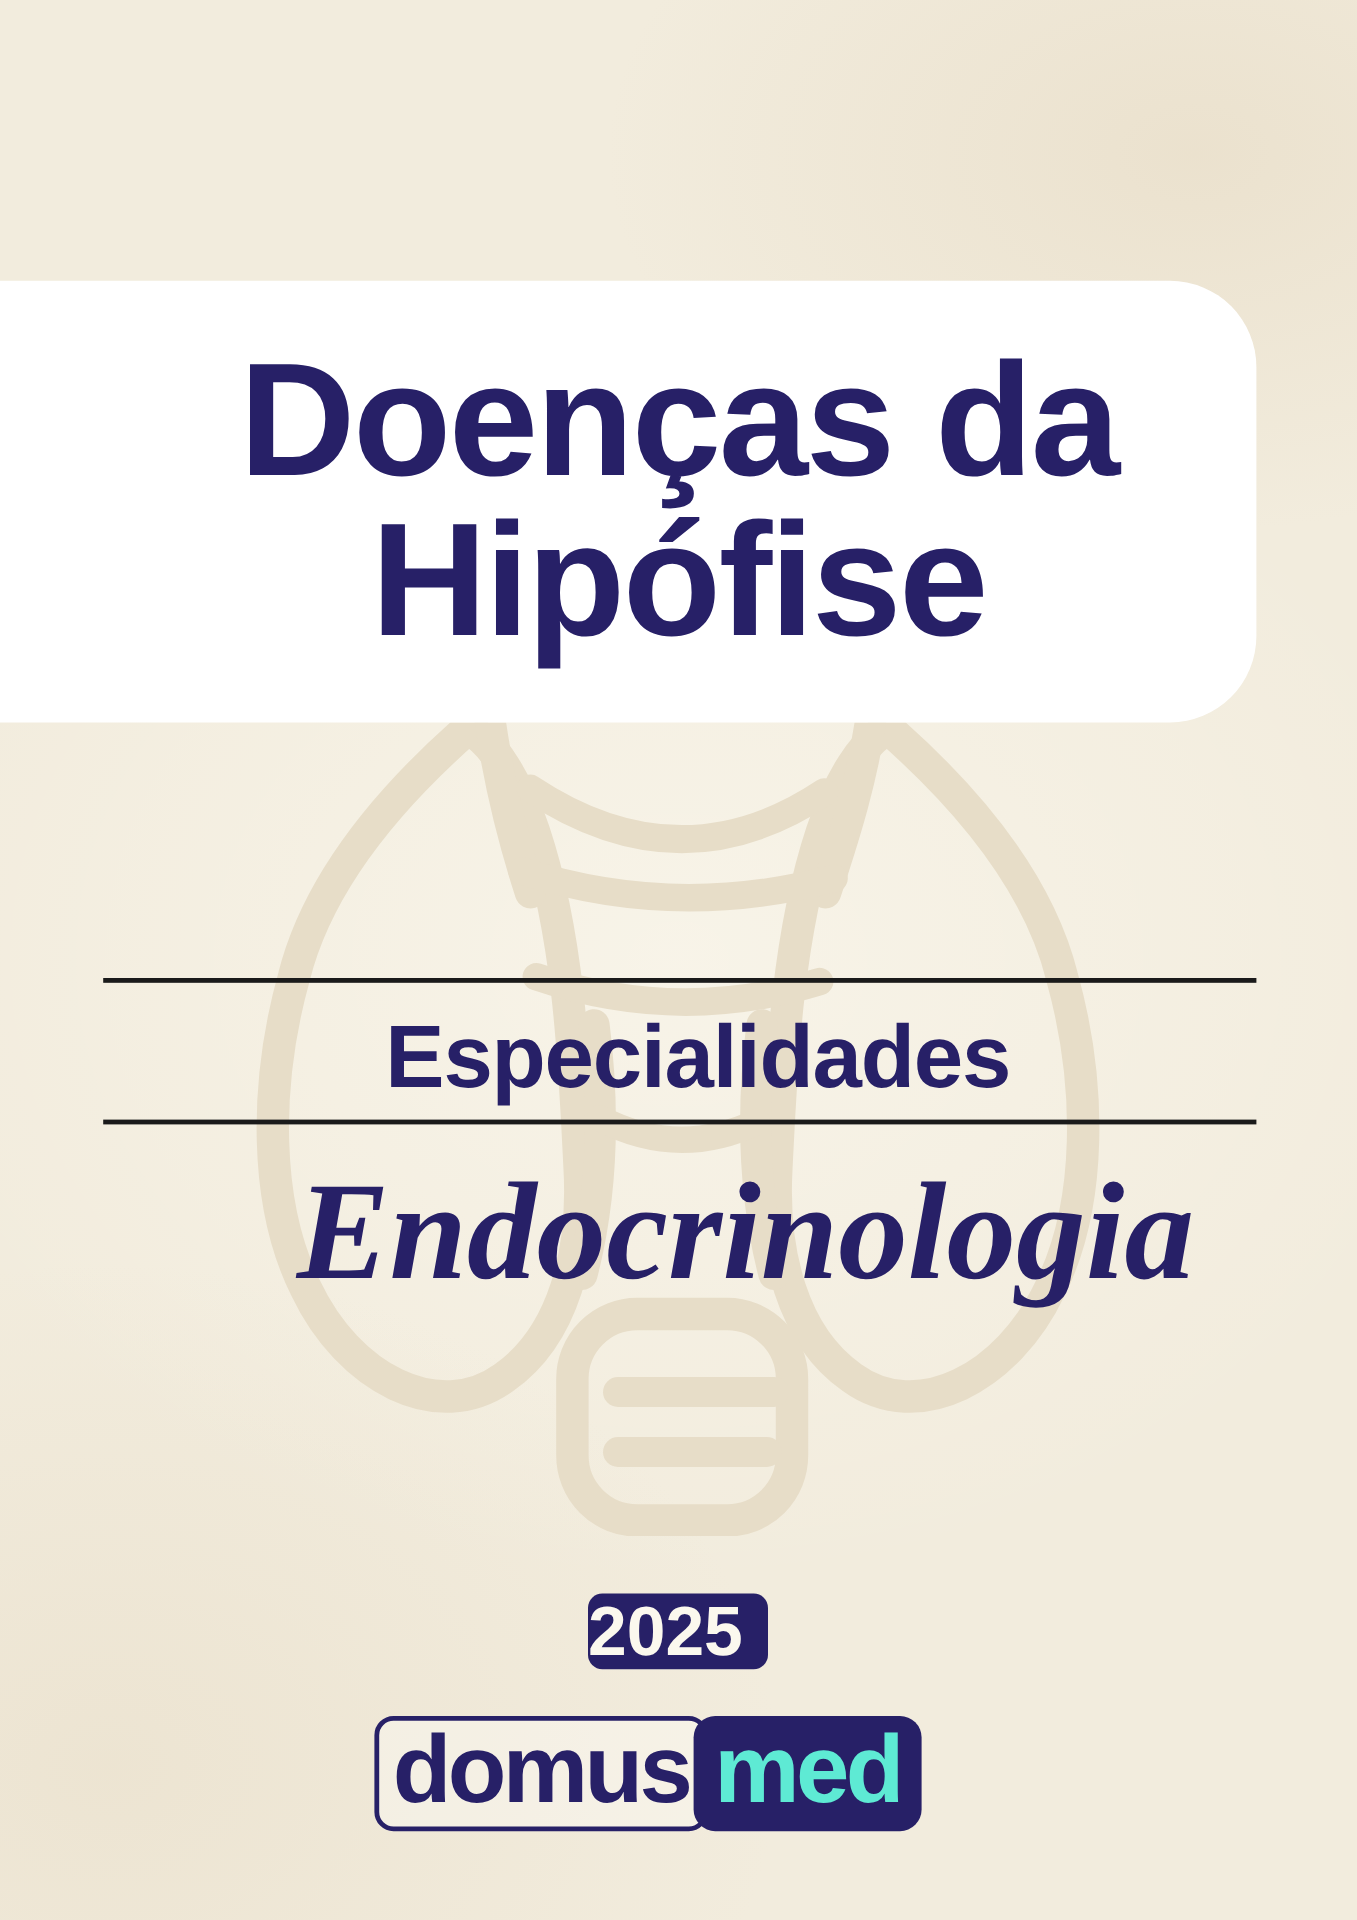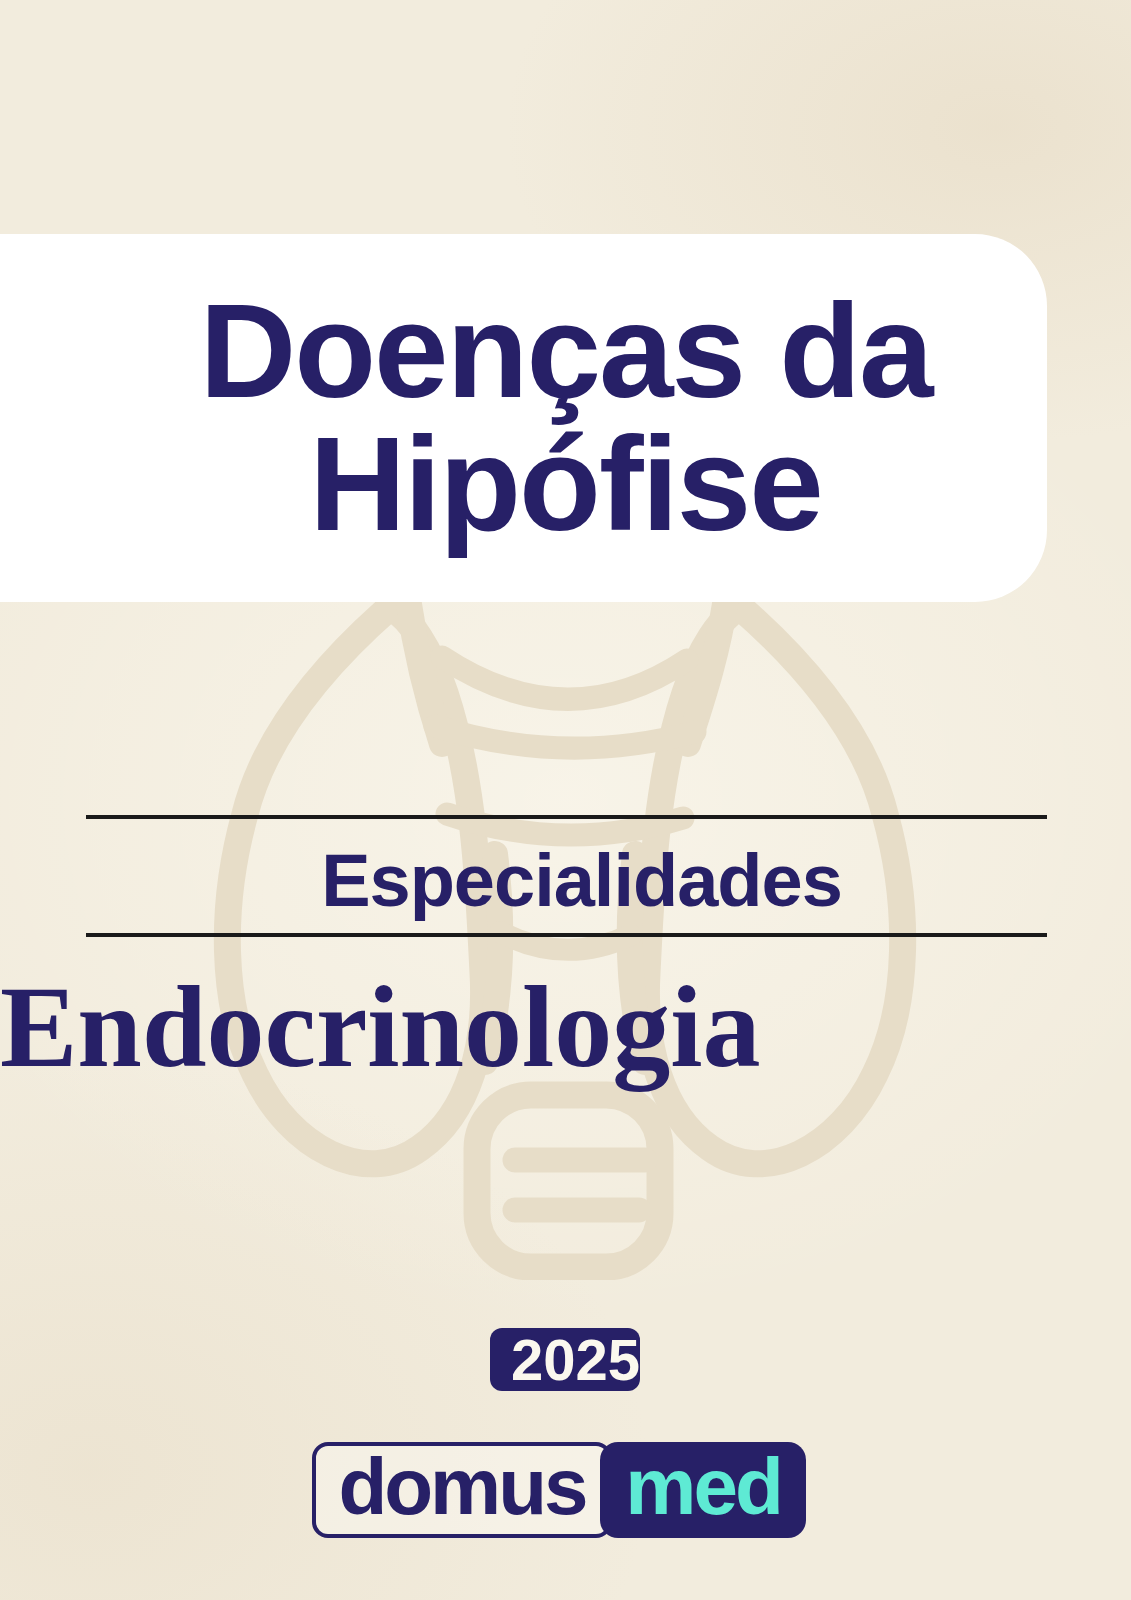--- a/index.html
+++ b/index.html
@@ -77,57 +77,57 @@
     font-weight: 800;
     letter-spacing: -1px;
     color: #272067;
   }
 
   .specialty {
     position: absolute;
     left: 0;
     top: 955px;
     width: 995px;
-    text-align: left;
+    text-align: right;
     font-family: "Liberation Serif", "DejaVu Serif", serif;
+    font-style: italic;
     font-weight: 600;
     font-size: 116px;
     line-height: 1.25;
     color: #272067;
   }
 
   
   .year-badge {
     position: absolute;
     left: 490px;
     top: 1328px;
     width: 150px;
     height: 63px;
     background: #272067;
     border-radius: 12px;
     display: flex;
     align-items: center;
-    justify-content: flex-end;
+    justify-content: flex-start;
   }
   .year-badge span {
     font-size: 58px;
     font-weight: 800;
     letter-spacing: 0px;
     color: #fbf8ee;
   }
 
   
   .brand {
     position: absolute;
     left: 312px;
     top: 1430px;
-    width: 494px;
+    width: 456px;
     height: 96px;
     display: flex;
-    margin-top: 12px;
   }
   .brand-left {
     position: relative;
     width: 300px;
     height: 96px;
     border: 4px solid #272067;
     border-radius: 16px;
     background: rgba(255, 255, 252, 0.35);
     display: flex;
     align-items: center;

